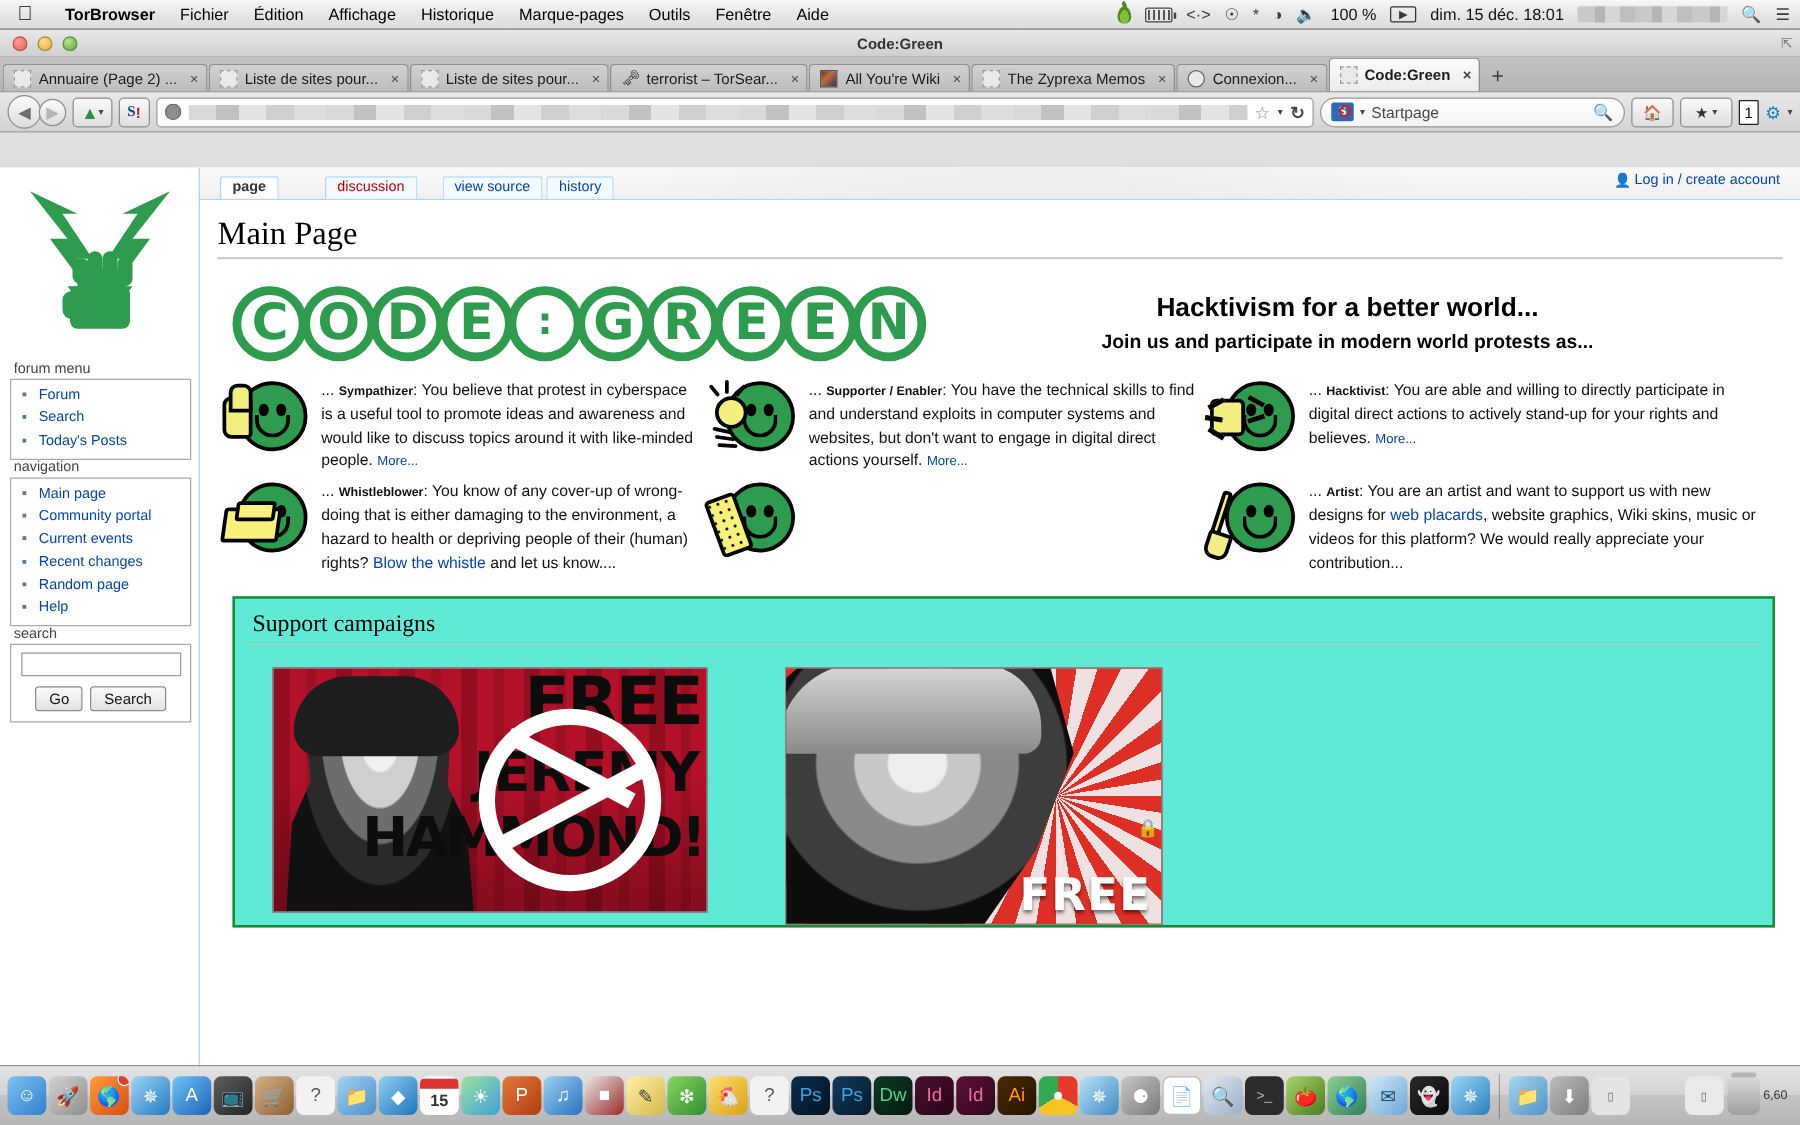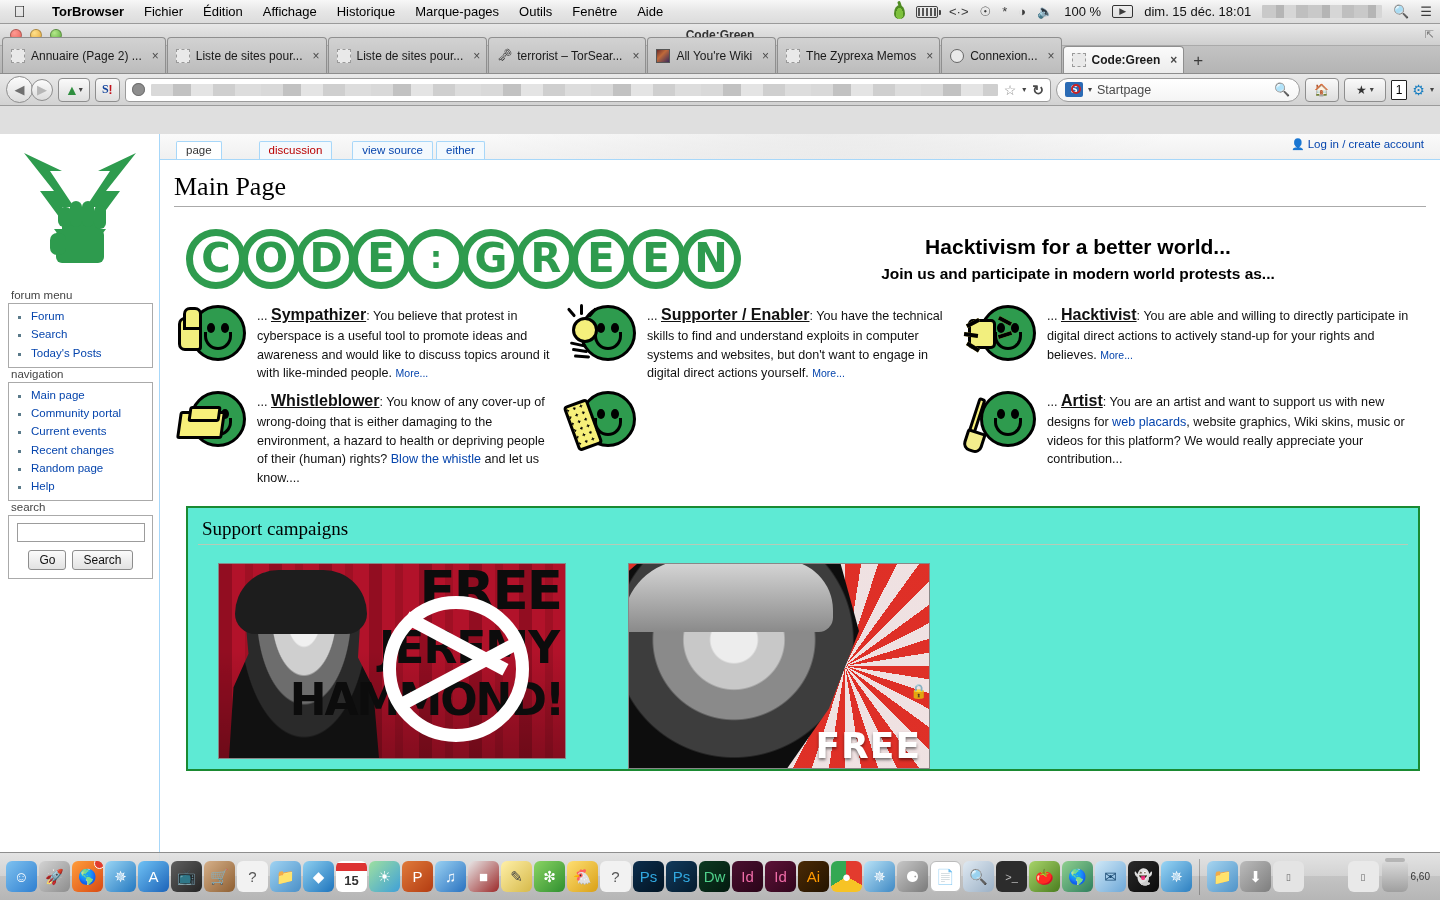--- a/index.html
+++ b/index.html
@@ -51,21 +51,21 @@
   .tl.g { background: radial-gradient(circle at 35% 30%, #b4e98a, #5aa83c); }
   #wintitle { position: absolute; left: 0; right: 0; text-align: center; font-size: 12px; font-weight: bold; color: #333; }
   .resize-gl { position:absolute; right:6px; top:4px; font-size:11px; color:#7a7a7a; transform: rotate(0deg); }
 
   
   #tabstrip {
     height: 28px; background: linear-gradient(to bottom,#c3c3c3,#b4b4b4);
     display: flex; align-items: flex-end; padding: 0 2px; border-bottom: 1px solid #8d8d8d;
   }
   .tab {
-    height: 36px; min-width: 60px; display: flex; align-items: center; gap: 6px;
+    height: 22px; min-width: 60px; display: flex; align-items: center; gap: 6px;
     padding: 0 6px 0 8px; margin-right: 1px;
     background: linear-gradient(to bottom,#d2d2d2,#bcbcbc);
     border: 1px solid #8f8f8f; border-bottom: none;
     border-radius: 4px 4px 0 0; font-size: 12px; color: #1a1a1a;
     position: relative;
   }
   .tab.active { background: linear-gradient(to bottom,#fbfbfb,#ececec); height: 27px; font-weight: bold; }
   .tab .label { max-width: 120px; overflow: hidden; white-space: nowrap; text-overflow: clip; }
   .tab.active .label { max-width: 140px; }
   .tab .x { font-size: 12px; color: #4a4a4a; margin-left: 4px; }
@@ -147,21 +147,21 @@
      border-bottom: 1px solid #a7d7f9; }
   #contenttabs .bg-swoosh { position:absolute; inset:0; overflow:hidden; }
   #contenttabs .bg-swoosh:before{content:"";position:absolute;left:320px;top:-40px;width:700px;height:80px;
      background: radial-gradient(ellipse at 50% 50%, rgba(0,0,0,.05), transparent 70%); }
   .ctabs { position:absolute; left: 16px; bottom: 0; display:flex; gap: 3px; align-items:flex-end; }
   .ctab {
     font-size: 11.5px; padding: 2px 9px 3px 9px;
     border: 1px solid #a7d7f9; border-bottom: none; background: #f3f9fd;
     color: #0645ad; border-radius: 2px 2px 0 0; white-space: nowrap;
   }
-  .ctab.sel { background: #fff; color: #333; font-weight: normal; border-color: #a7d7f9; }
+  .ctab.sel { background: #fff; color: #333; font-weight: bold; border-color: #a7d7f9; }
   .ctab.red { color: #ba0000; margin-left: 34px; }
   .ctab.spacer { border:none; background:none; width: 14px; padding:0; }
   #pagetitle { font-size: 26px; font-weight: normal; color: #000; margin: 12px 0 0 14px;
                font-family: "Liberation Serif", serif; }
   #titlerule { border-bottom: 1px solid #aaa; margin: 4px 14px 0 14px; }
   #loginline { position: absolute; right: 16px; top: 4px; font-size: 11.5px; color: #0645ad; display:flex; align-items:center; gap:4px;}
   .usericon { width: 12px;height:12px; color:#6a6a6a; font-size: 11px; }
 
   .hero { display:flex; align-items: flex-start; padding: 16px 20px 0 26px; }
   .logo-wrap { flex: 0 0 535px; padding-top: 6px; }
@@ -174,21 +174,21 @@
   .cgl { width: 60px; height: 60px; border-radius: 50%; border: 7px solid #2e9b4e;
          margin-right: -5px; position: relative; background: #fff;
          font-family: "DejaVu Sans", sans-serif; font-weight: bold; font-size: 40px; color: #2e9b4e;
          display:flex; align-items:center; justify-content:center; line-height: 1; }
   .cgl span { margin-top: -3px; }
   .cgl.dots span { font-size: 30px; }
 
   .roles { display: grid; grid-template-columns: 390px 400px 1fr; padding: 14px 18px 0 18px; row-gap: 6px; }
   .role { display: flex; gap: 9px; padding-right: 10px; }
   .role .txt { font-size: 12.6px; line-height: 1.49; color: #111; }
-  .role .txt b { font-size: 16px; text-decoration: underline; }
+  .role .txt b { font-size: 10px; }
   .role .txt a { color: #0645ad; text-decoration: none; }
   .role .txt a.small { font-size: 10.5px; }
   .smiley { flex: 0 0 70px; width: 70px; height: 62px; position: relative; }
   .face { position: absolute; right: 2px; top: 2px; width: 56px; height: 56px; border-radius: 50%;
           background: #2e9b4e; border: 3px solid #000; }
   .eye { position: absolute; width: 8px; height: 10px; border-radius: 50%; background: #000; top: 15px; }
   .eye.l { left: 14px; } .eye.r { right: 14px; }
   .mouth { position: absolute; left: 11px; right: 11px; top: 24px; height: 18px;
            border: 3px solid #000; border-top: none; border-radius: 0 0 40px 40px; }
   .acc { position: absolute; z-index: 3; }
@@ -472,21 +472,21 @@
 
       <div id="content">
 
         <div id="contenttabs">
           <div class="bg-swoosh"></div>
           <div class="ctabs">
             <div class="ctab sel">page</div>
             <div class="ctab red">discussion</div>
             <div class="ctab spacer"></div>
             <div class="ctab">view source</div>
-            <div class="ctab">either</div>
+            <div class="ctab">history</div>
           </div>
           <div id="loginline">
             <span class="usericon">👤</span>
             <span>Log in / create account</span>
           </div>
         </div>
 
         <h1 id="pagetitle">Main Page</h1>
         <div id="titlerule"></div>
 

